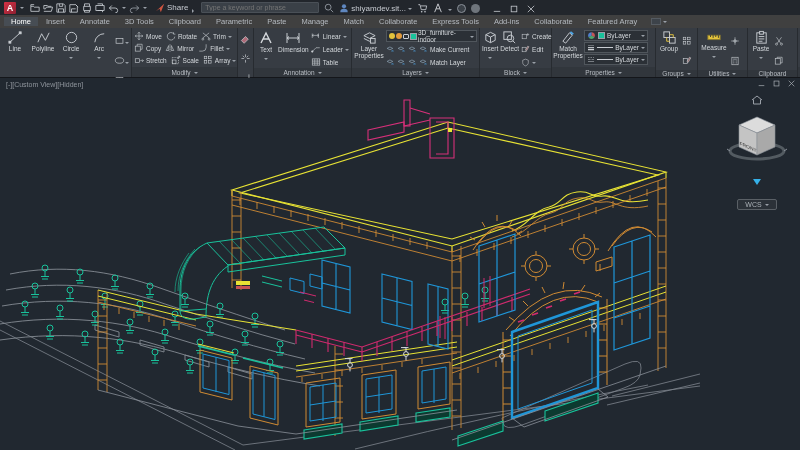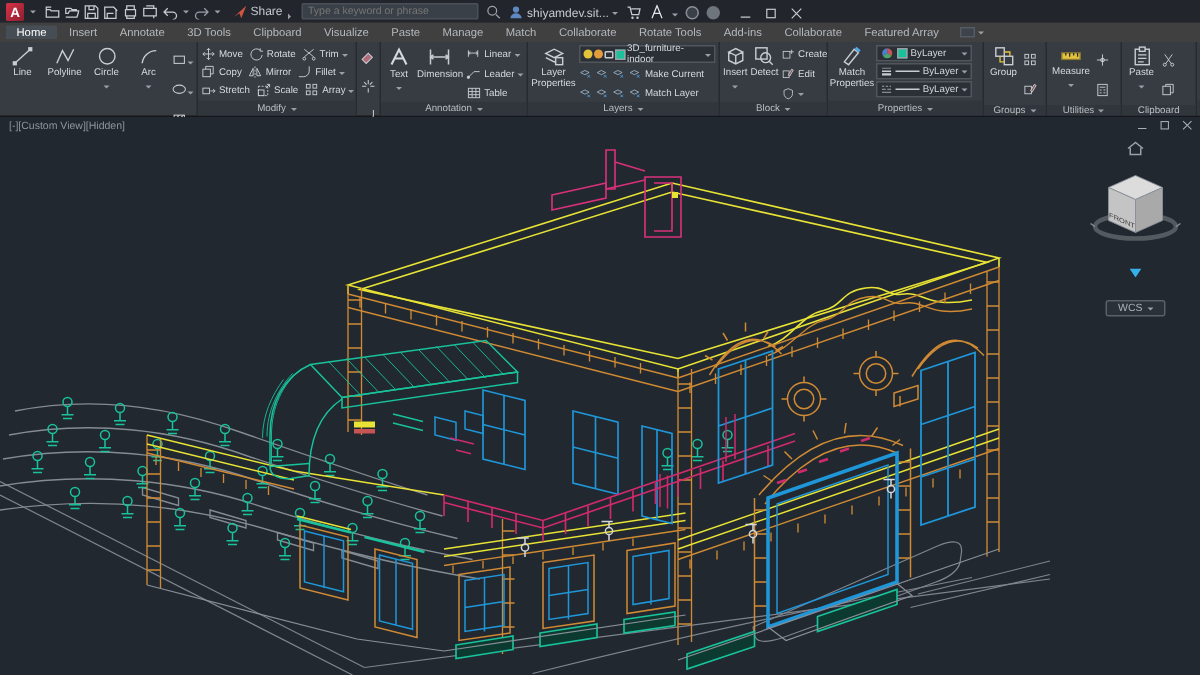--- a/index.html
+++ b/index.html
@@ -152,26 +152,26 @@
       </div>
     </div>
   </div>
 
   <div class="tabrow">
     <div class="tab active">Home</div>
     <div class="tab">Insert</div>
     <div class="tab">Annotate</div>
     <div class="tab">3D Tools</div>
     <div class="tab">Clipboard</div>
-    <div class="tab">Visualize</div>
+    <div class="tab">Parametric</div>
     <div class="tab">Paste</div>
     <div class="tab">Manage</div>
     <div class="tab">Match</div>
     <div class="tab">Collaborate</div>
-    <div class="tab">Rotate Tools</div>
+    <div class="tab">Express Tools</div>
     <div class="tab">Add-ins</div>
     <div class="tab">Collaborate</div>
     <div class="tab">Featured Array</div>
     <div class="tab-extra">
         <span class="box"></span>
         <span class="caret"></span>
       </div>
   </div>
 
   <svg width="0" height="0" style="position:absolute">

